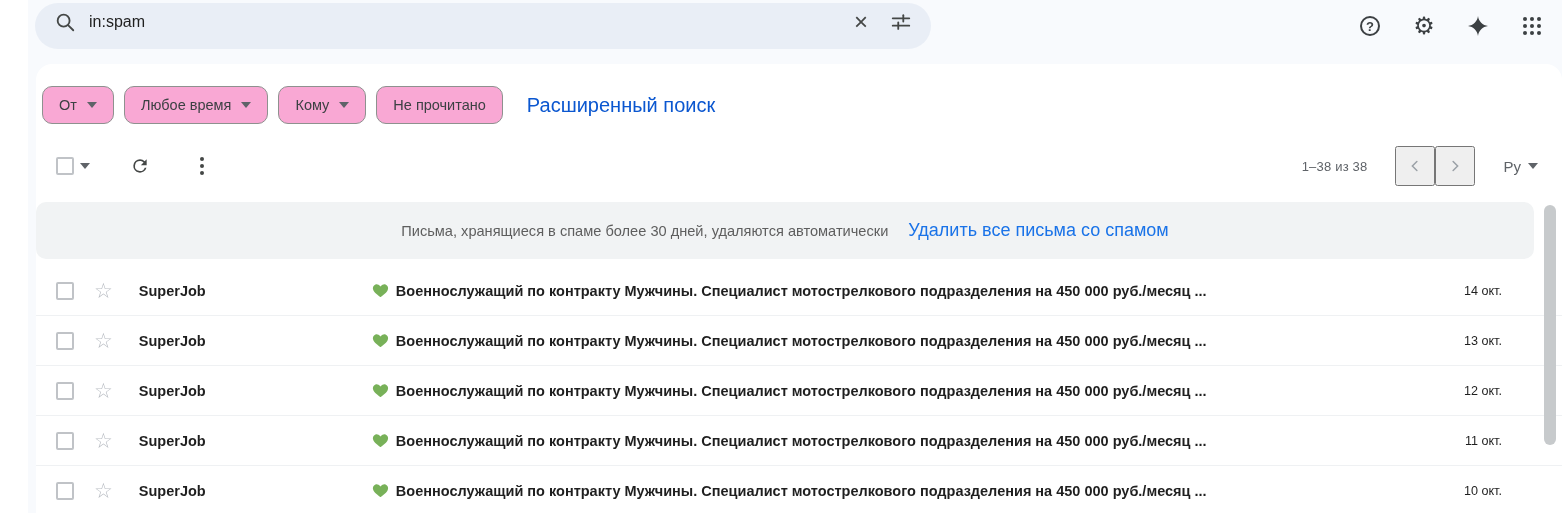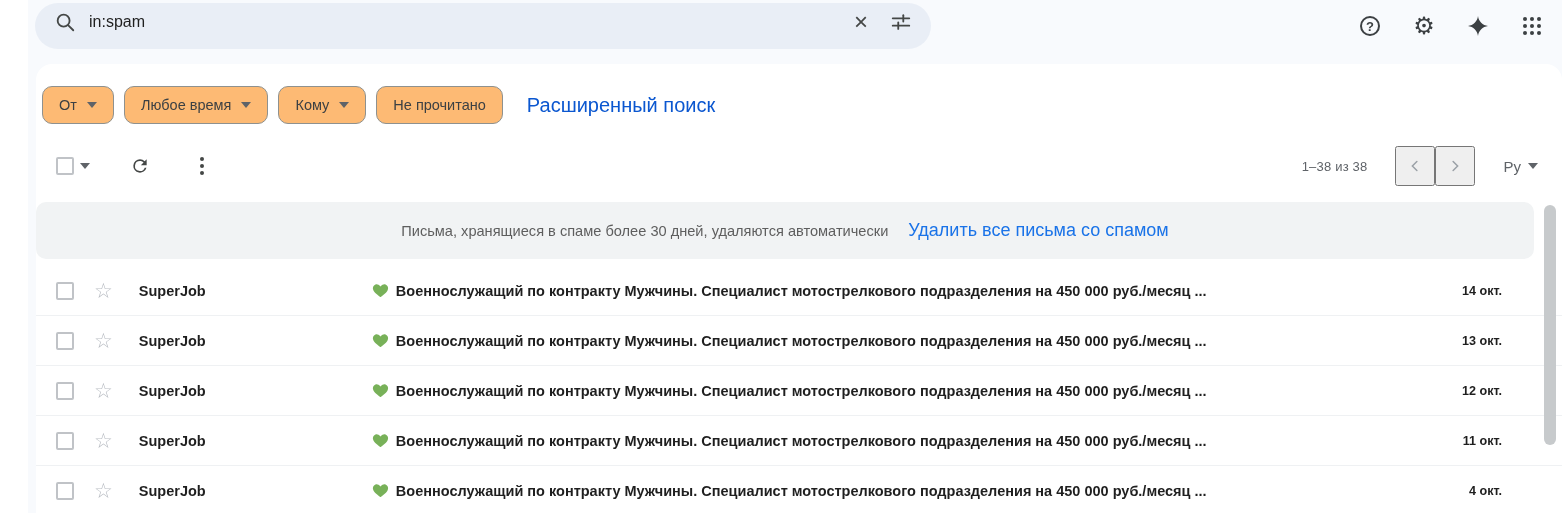--- a/index.html
+++ b/index.html
@@ -48,21 +48,21 @@
   }
 
   
   .chips-row {
     position:absolute; top:22px; left:6px; right:20px;
     display:flex; align-items:center; gap:10px;
   }
   .chip {
     height:38px; border:1px solid #8e918f; border-radius:10px;
     display:flex; align-items:center; padding:0 16px; gap:10px;
-    font-size:14.5px; color:#3c4043; background:#fdba74; cursor:pointer; white-space:nowrap;
+    font-size:14.5px; color:#3c4043; background:#f9a8d4; cursor:pointer; white-space:nowrap;
   }
   .caret-down {
     width:0; height:0; border-left:5px solid transparent; border-right:5px solid transparent;
     border-top:6px solid #5f6368;
   }
   .adv-link { margin-left:14px; font-size:20px; font-weight:500; color:#0b57d0; cursor:pointer; white-space:nowrap; }
 
   
   .toolbar {
     position:absolute; top:79px; left:12px; right:24px; height:46px;
@@ -104,21 +104,21 @@
     white-space:nowrap; overflow:hidden;
   }
   .heart { flex:0 0 auto; display:flex; align-items:center; margin-right:7px; }
   .subject {
     flex:1 1 auto; min-width:0;
     font-size:14.5px; font-weight:700; color:#1f1f1f;
     white-space:nowrap; overflow:hidden; text-overflow:clip;
   }
   .date {
     flex:0 0 auto; width:92px; text-align:right; margin-right:60px;
-    font-size:12.6px; font-weight:700; color:#1f1f1f; white-space:nowrap;
+    font-size:12.6px; font-weight:400; color:#1f1f1f; white-space:nowrap;
   }
 
   
   .scroll-thumb {
     position:absolute; right:6px; top:205px; width:12px; height:240px;
     background:#c7cacc; border-radius:6px;
   }
   svg { display:block; }
 </style>
 </head>
@@ -300,18 +300,18 @@
   <div class="email-row">
     <span class="checkbox"></span>
     <span class="star">☆</span>
     <span class="sender">SuperJob</span>
     <span class="heart">
       <svg width="17" height="17" viewBox="0 0 24 24">
             <path fill="#78b159" d="M12 21.3S3.9 16 1.9 11.6C.3 8.2 1.7 4.7 4.9 3.6c2.3-.8 4.7.2 7.1 2.8 2.4-2.6 4.8-3.6 7.1-2.8 3.2 1.1 4.6 4.6 3 8C20.1 16 12 21.3 12 21.3z"></path>
           </svg>
     </span>
     <span class="subject">Военнослужащий по контракту Мужчины. Специалист мотострелкового подразделения на 450 000 руб./месяц ...</span>
-    <span class="date">4 окт.</span>
+    <span class="date">10 окт.</span>
   </div>
 </div>
 </div>
 
 <div class="scroll-thumb"></div>
 
 </body></html>

